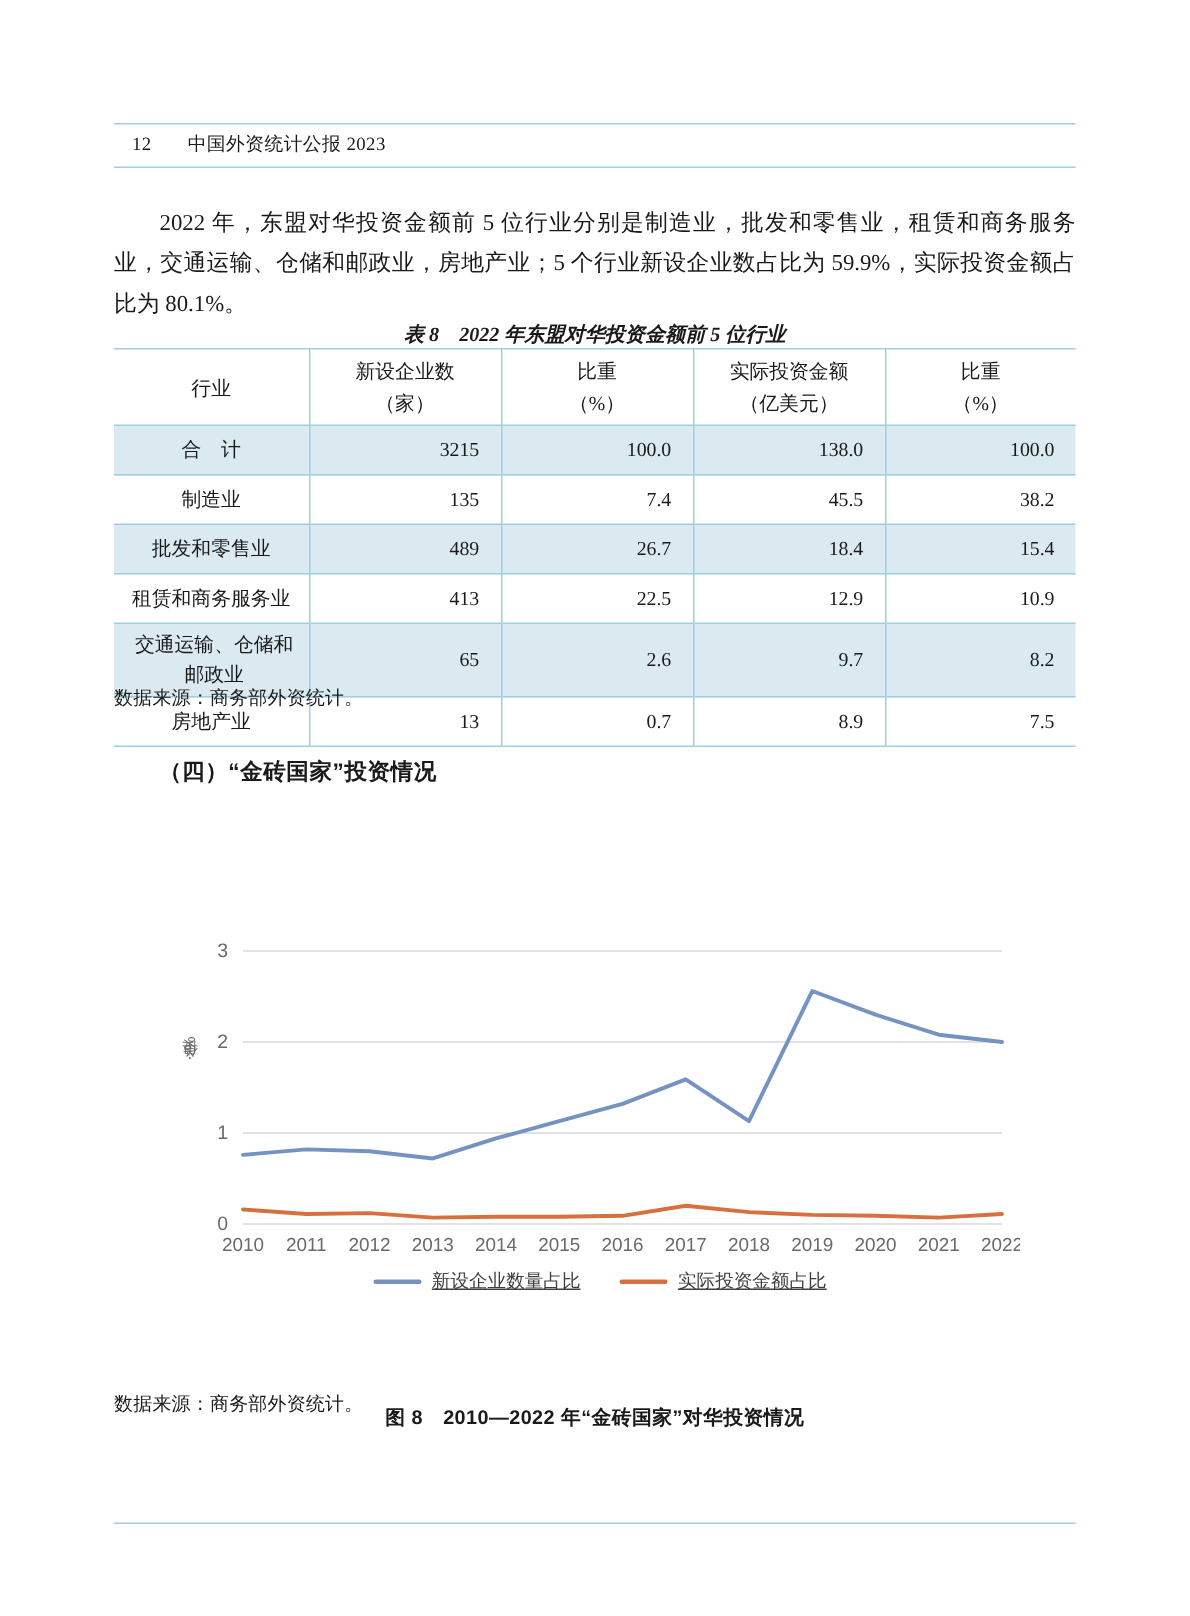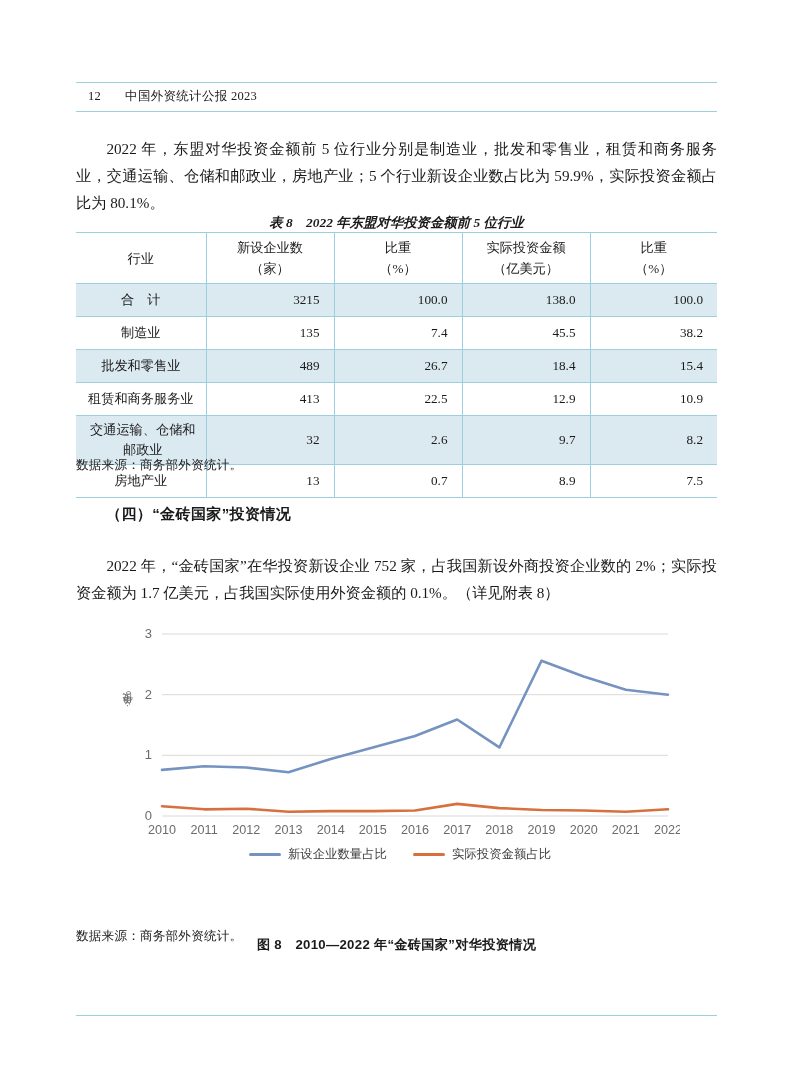--- a/index.html
+++ b/index.html
@@ -85,21 +85,21 @@
     position:absolute;left:120px;top:690px;
     font-family:"Liberation Sans","DejaVu Sans",sans-serif;
     font-size:10.5px;color:#6b6b6b;
     writing-mode:vertical-rl;transform:rotate(180deg);
     letter-spacing:1px;
   }
   .legend{
     position:absolute;left:120px;top:846px;width:560px;
     display:flex;justify-content:center;align-items:center;gap:26px;
     font-family:"Liberation Sans","DejaVu Sans",sans-serif;
-    font-size:12.4px;color:#3f3f3f;
+    font-size:12.4px;color:#3f3f3f;text-decoration:underline;
   }
   .legend .item{display:flex;align-items:center;gap:7px;}
   .legend .swatch{display:inline-block;width:32px;height:3px;border-radius:2px;}
 
   .fig-cap{
     position:absolute;left:76px;top:900px;width:641px;
     text-align:center;
     font-family:"Liberation Sans","DejaVu Sans",sans-serif;
     font-size:13.2px;font-weight:bold;letter-spacing:.3px;margin-top:36px;
   }
@@ -178,40 +178,39 @@
       <tr>
         <td class="name">租赁和商务服务业</td>
         <td class="num">413</td>
         <td class="num">22.5</td>
         <td class="num">12.9</td>
         <td class="num">10.9</td>
       </tr>
       <tr class="shade tall">
         <td class="name" style="white-space:pre-line;padding-left:12px;">交通运输、仓储和
 邮政业</td>
-        <td class="num">32</td>
+        <td class="num">65</td>
         <td class="num">2.6</td>
         <td class="num">9.7</td>
         <td class="num">8.2</td>
       </tr>
       <tr>
         <td class="name">房地产业</td>
         <td class="num">13</td>
         <td class="num">0.7</td>
         <td class="num">8.9</td>
         <td class="num">7.5</td>
       </tr>
     </tbody>
   </table>
 
   <div class="src" style="top:457px;">数据来源：商务部外资统计。</div>
 
   <div class="sect-h"><span class="ind2"></span><span>（四）“金砖国家”投资情况</span></div>
 
-  <div class="para" style="top:552px;"><span class="ind"></span><span>2022 年，“金砖国家”在华投资新设企业 752 家，占我国新设外商投资企业数的 2%；实际投资金额为 1.7 亿美元，占我国实际使用外资金额的 0.1%。（详见附表 8）</span></div>
 
   <div class="ylab">单位：%</div>
 
   <div class="chart-wrap">
     <svg class="chart-svg" id="chart" width="560" height="230" viewBox="0 0 560 230">
         <line x1="42" y1="196" x2="548" y2="196" stroke="#d9d9d9" stroke-width="1"></line>
         <text x="32" y="200" text-anchor="end" font-size="13" fill="#6b6b6b" font-family="&quot;Liberation Sans&quot;,&quot;DejaVu Sans&quot;,sans-serif">0</text>
         <line x1="42" y1="135.33333333333334" x2="548" y2="135.33333333333334" stroke="#d9d9d9" stroke-width="1"></line>
         <text x="32" y="139.33333333333334" text-anchor="end" font-size="13" fill="#6b6b6b" font-family="&quot;Liberation Sans&quot;,&quot;DejaVu Sans&quot;,sans-serif">1</text>
         <line x1="42" y1="74.66666666666667" x2="548" y2="74.66666666666667" stroke="#d9d9d9" stroke-width="1"></line>

